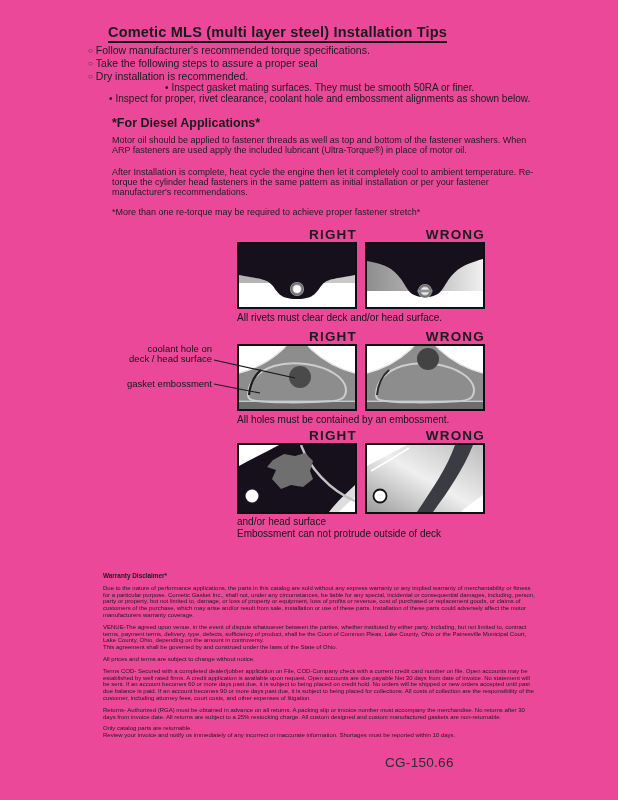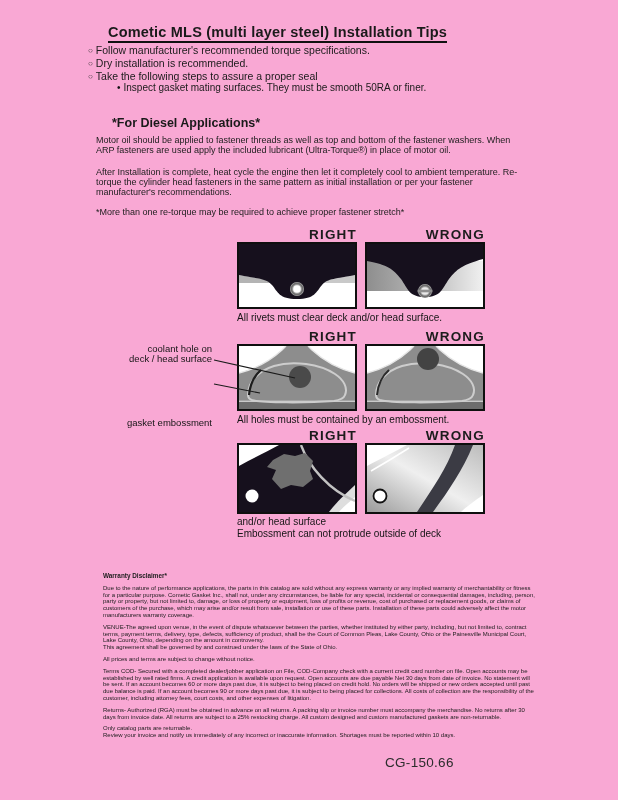--- a/index.html
+++ b/index.html
@@ -1,30 +1,30 @@
 <!DOCTYPE html>
 <html><head>
 <meta charset="utf-8">
 <style>
   html,body{margin:0;padding:0;background:#e8e8e8;}
-  #page{position:relative;width:618px;height:800px;background:#f9a8d4;outline:1px solid #b5b5b5;
+  #page{position:relative;width:618px;height:800px;background:#ec4899;outline:1px solid #b5b5b5;
         font-family:"Liberation Sans", sans-serif;color:#1a1a1a;overflow:hidden;}
   .abs{position:absolute;}
   
   .title{left:108px;top:24px;font-size:14.5px;font-weight:bold;letter-spacing:.2px;
          border-bottom:2px solid #111;padding-bottom:1px;display:inline-block;}
   
   .bullets{left:88px;top:44px;font-size:10.5px;line-height:13px;}
-  .subbullets{left:117px;top:83px;font-size:10px;line-height:10.5px;text-align:center;}
+  .subbullets{left:109px;top:83px;font-size:10px;line-height:10.5px;text-align:center;}
   .b-item{white-space:nowrap;}
   .b-marker{display:inline-block;font-size:8px;vertical-align:1px;margin-right:3px;color:#333;}
   .s-marker{display:inline-block;font-size:10px;margin-right:3px;color:#111;}
   
   .diesel-h{left:112px;top:116px;font-size:12.5px;font-weight:bold;}
-  .bodypara{left:96px;width:430px;font-size:9px;line-height:10px;color:#1d1d1d;}
+  .bodypara{left:112px;width:430px;font-size:9px;line-height:10px;color:#1d1d1d;}
   .p1{top:135px;} .p2{top:167px;} .note{top:207px;}
   
   .dlabel{width:120px;text-align:right;font-size:13.5px;font-weight:bold;letter-spacing:1.2px;color:#1c1c1c;}
   .dbox{border:2px solid #0f0f0f;background:#fff;line-height:0;}
   .dcap{font-size:10px;color:#151515;}
   .callout{width:114px;left:98px;text-align:right;font-size:9.5px;line-height:9.5px;color:#151515;}
   .leader{left:205px;top:355px;z-index:5;}
   
   .legal{left:103px;top:573px;width:433px;font-size:6px;line-height:6.8px;color:#1c1c1c;}
   .legal h4{font-size:6.4px;margin:0 0 5px 0;}
@@ -35,25 +35,26 @@
 </style>
 </head>
 <body>
 
 <div id="page">
 
   <div class="abs title">Cometic MLS (multi layer steel) Installation Tips</div>
 
   <div class="abs bullets">
     <div class="b-item"><span class="b-marker">○</span><span>Follow manufacturer's recommended torque specifications.</span></div>
+    <div class="b-item"><span class="b-marker">○</span><span>Take the following steps to assure a proper seal</span></div>
     <div class="b-item"><span class="b-marker">○</span><span>Dry installation is recommended.</span></div>
-    <div class="b-item"><span class="b-marker">○</span><span>Take the following steps to assure a proper seal</span></div>
   </div>
   <div class="abs subbullets">
     <div class="b-item"><span class="s-marker">•</span><span>Inspect gasket mating surfaces.  They must be smooth 50RA or finer.</span></div>
+    <div class="b-item"><span class="s-marker">•</span><span>Inspect for proper, rivet clearance, coolant hole and embossment alignments as shown below.</span></div>
   </div>
 
   <div class="abs diesel-h">*For Diesel Applications*</div>
   <div class="abs bodypara p1">Motor oil should be applied to fastener threads as well as top and bottom of the fastener washers. When ARP fasteners are used apply the included lubricant (Ultra-Torque®) in place of motor oil.</div>
   <div class="abs bodypara p2">After Installation is complete, heat cycle the engine then let it completely cool to ambient temperature. Re-torque the cylinder head fasteners in the same pattern as initial installation or per your fastener manufacturer's recommendations.</div>
   <div class="abs bodypara note">*More than one re-torque may be required to achieve proper fastener stretch*</div>
 
   <div class="abs dlabel" style="left:237px;top:227px;">RIGHT</div>
   <div class="abs dlabel" style="left:365px;top:227px;">WRONG</div>
 
@@ -89,21 +90,21 @@
   </div>
   <div class="abs dcap" style="left:237px;top:312px;">All rivets must clear deck and/or head surface.</div>
 
   <div class="abs dlabel" style="left:237px;top:329px;">RIGHT</div>
   <div class="abs dlabel" style="left:365px;top:329px;">WRONG</div>
 
   <div class="abs callout" style="top:344px;">
     <div>coolant hole on</div>
     <div>deck / head surface</div>
   </div>
-  <div class="abs callout" style="top:379px;margin-top:39px;">gasket embossment</div>
+  <div class="abs callout" style="top:379px;">gasket embossment</div>
 
   <svg class="abs leader" width="100" height="45" viewBox="0 0 100 45">
     <line x1="9" y1="5" x2="90" y2="23" stroke="#1a1a1a" stroke-width="1.1"></line>
     <line x1="9" y1="29" x2="55" y2="38" stroke="#1a1a1a" stroke-width="1.1"></line>
   </svg>
 
   <div class="abs dbox" style="left:237px;top:344px;">
     <svg width="116" height="63" viewBox="0 0 116 63">
       <rect width="116" height="63" fill="#ffffff"></rect>
       <path d="M0,63 V27 C16,23 31,15 43,4 L47,0 H69 L73,4 C85,15 100,23 116,27 V63 Z" fill="#8d8d8d"></path>

